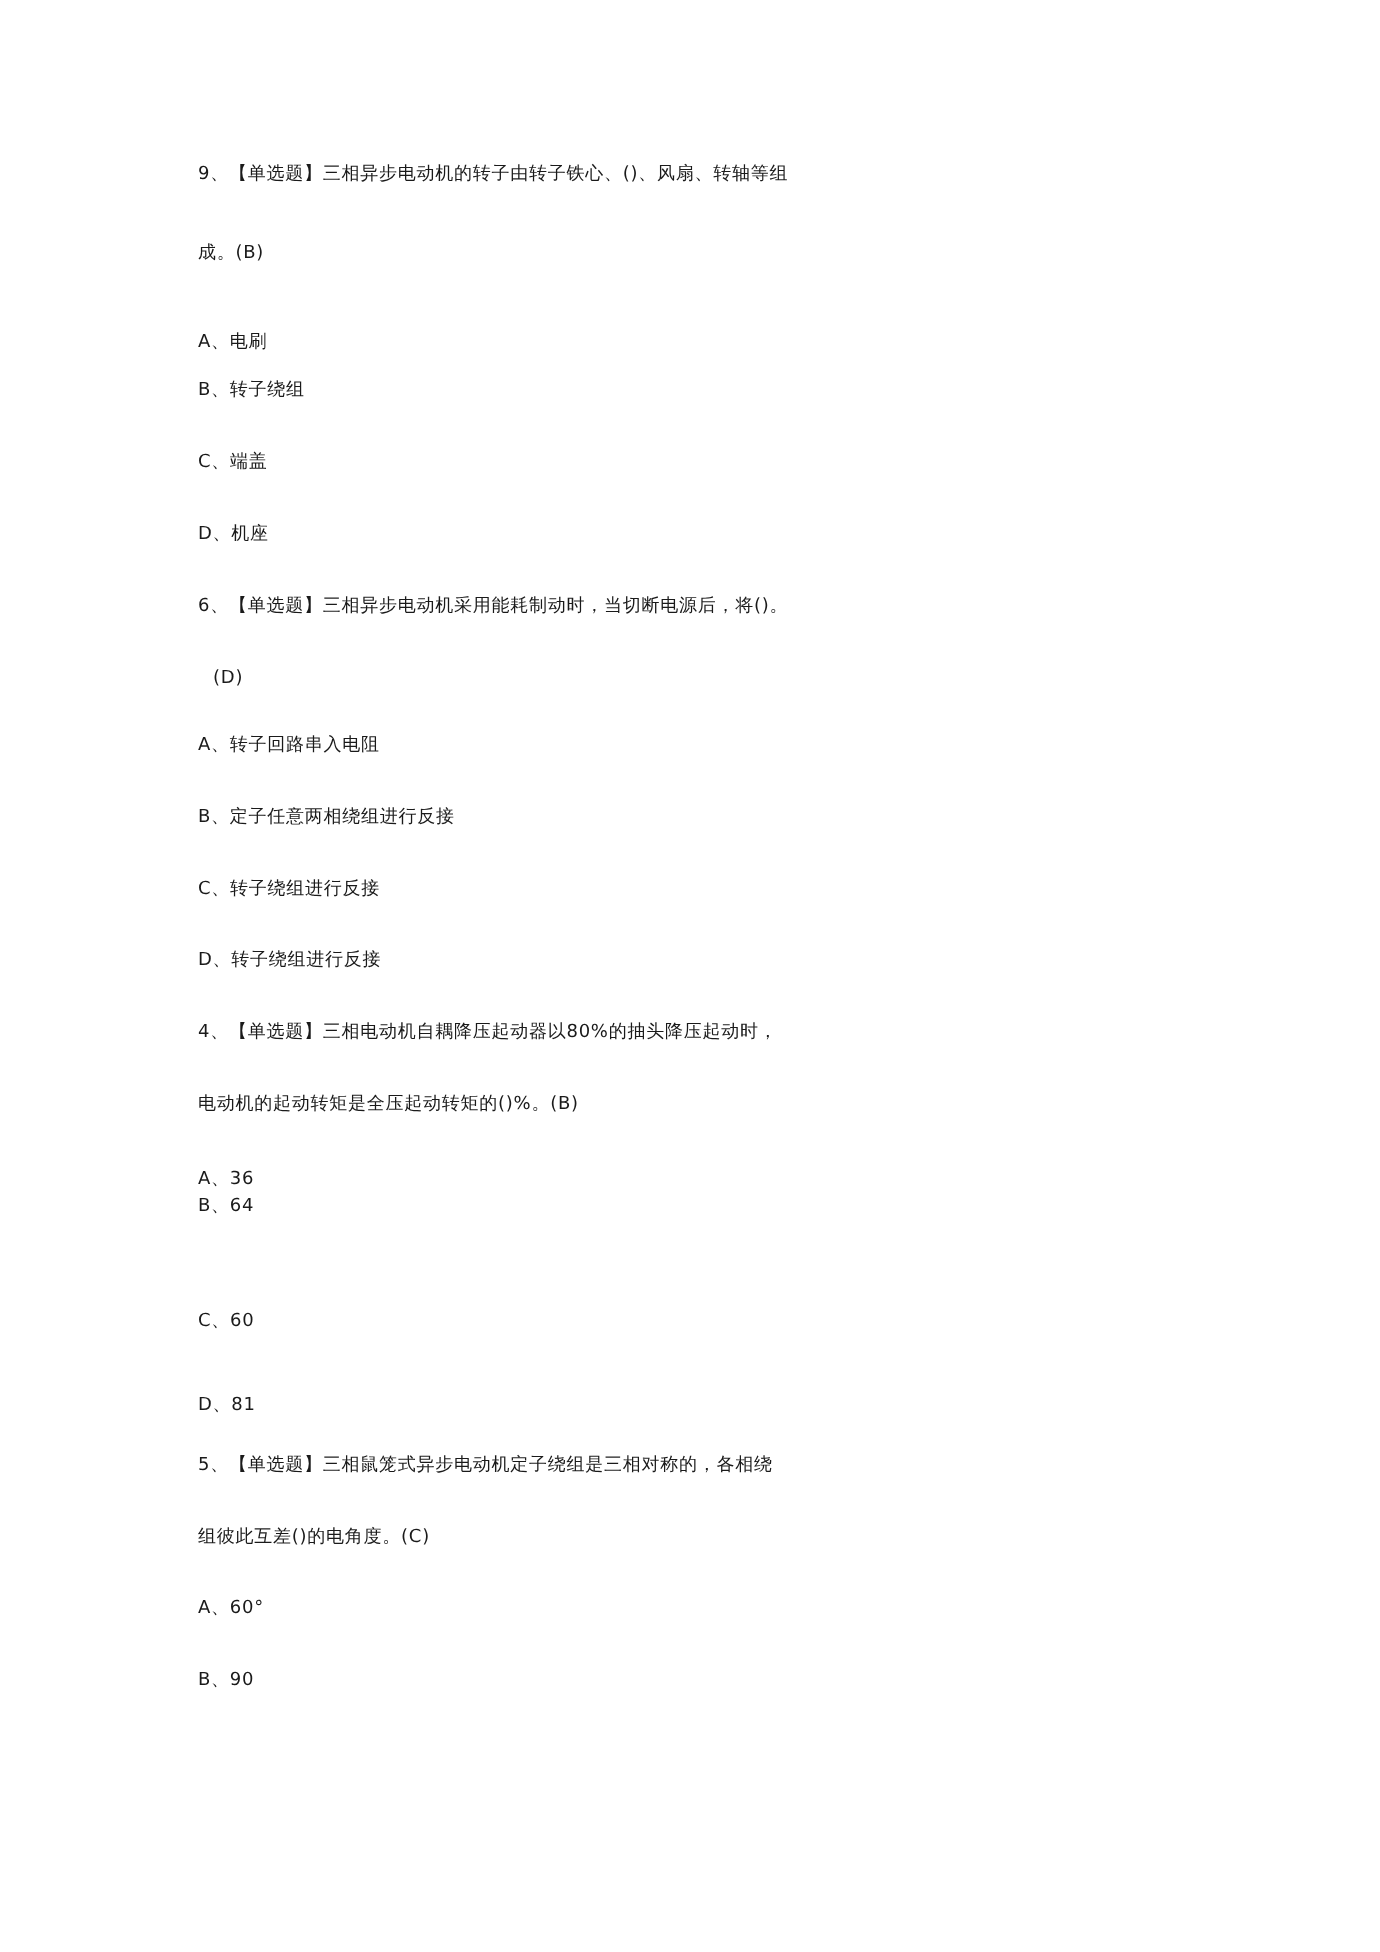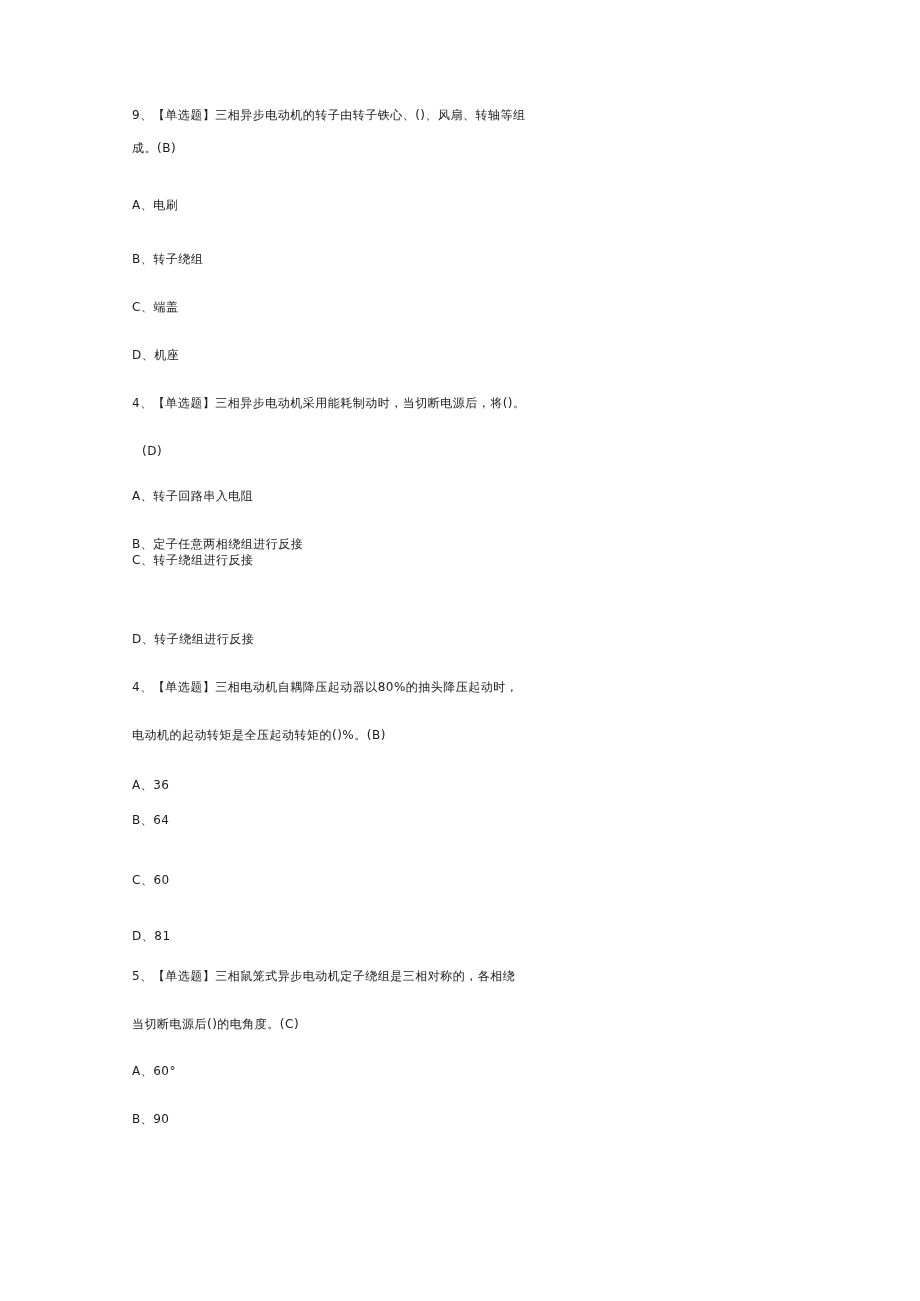--- a/index.html
+++ b/index.html
@@ -6,37 +6,37 @@
     body { width: 920px; height: 1301px; position: relative; overflow: hidden;
            font-family: "DejaVu Sans", "Liberation Sans", sans-serif; color: #1a1a1a; }
     .line { position: absolute; left: 132px; font-size: 12px; line-height: 24px; white-space: nowrap; letter-spacing: 0.5px; }
   </style>
 </head>
 <body>
 
 <div>
 
   <div class="line" style="top:103px">9、【单选题】三相异步电动机的转子由转子铁心、()、风扇、转轴等组</div>
-  <div class="line" style="top:136px">成。(B)</div>
-  <div class="line" style="top:193px">A、电刷</div>
+  <div class="line" style="top:156px">成。(B)</div>
+  <div class="line" style="top:215px">A、电刷</div>
   <div class="line" style="top:247px">B、转子绕组</div>
   <div class="line" style="top:295px">C、端盖</div>
   <div class="line" style="top:343px">D、机座</div>
 
-  <div class="line" style="top:391px">4、【单选题】三相异步电动机采用能耗制动时，当切断电源后，将()。</div>
+  <div class="line" style="top:391px">6、【单选题】三相异步电动机采用能耗制动时，当切断电源后，将()。</div>
   <div class="line" style="top:439px; left:142px">(D)</div>
   <div class="line" style="top:484px">A、转子回路串入电阻</div>
   <div class="line" style="top:532px">B、定子任意两相绕组进行反接</div>
-  <div class="line" style="top:548px">C、转子绕组进行反接</div>
+  <div class="line" style="top:580px">C、转子绕组进行反接</div>
   <div class="line" style="top:627px">D、转子绕组进行反接</div>
 
   <div class="line" style="top:675px">4、【单选题】三相电动机自耦降压起动器以80%的抽头降压起动时，</div>
   <div class="line" style="top:723px">电动机的起动转矩是全压起动转矩的()%。(B)</div>
   <div class="line" style="top:773px">A、36</div>
-  <div class="line" style="top:808px">B、64</div>
+  <div class="line" style="top:791px">B、64</div>
   <div class="line" style="top:868px">C、60</div>
   <div class="line" style="top:924px">D、81</div>
 
   <div class="line" style="top:964px">5、【单选题】三相鼠笼式异步电动机定子绕组是三相对称的，各相绕</div>
-  <div class="line" style="top:1012px">当切断电源后()的电角度。(C)</div>
+  <div class="line" style="top:1012px">组彼此互差()的电角度。(C)</div>
   <div class="line" style="top:1059px">A、60°</div>
   <div class="line" style="top:1107px">B、90</div>
 </div>
 
 </body></html>

